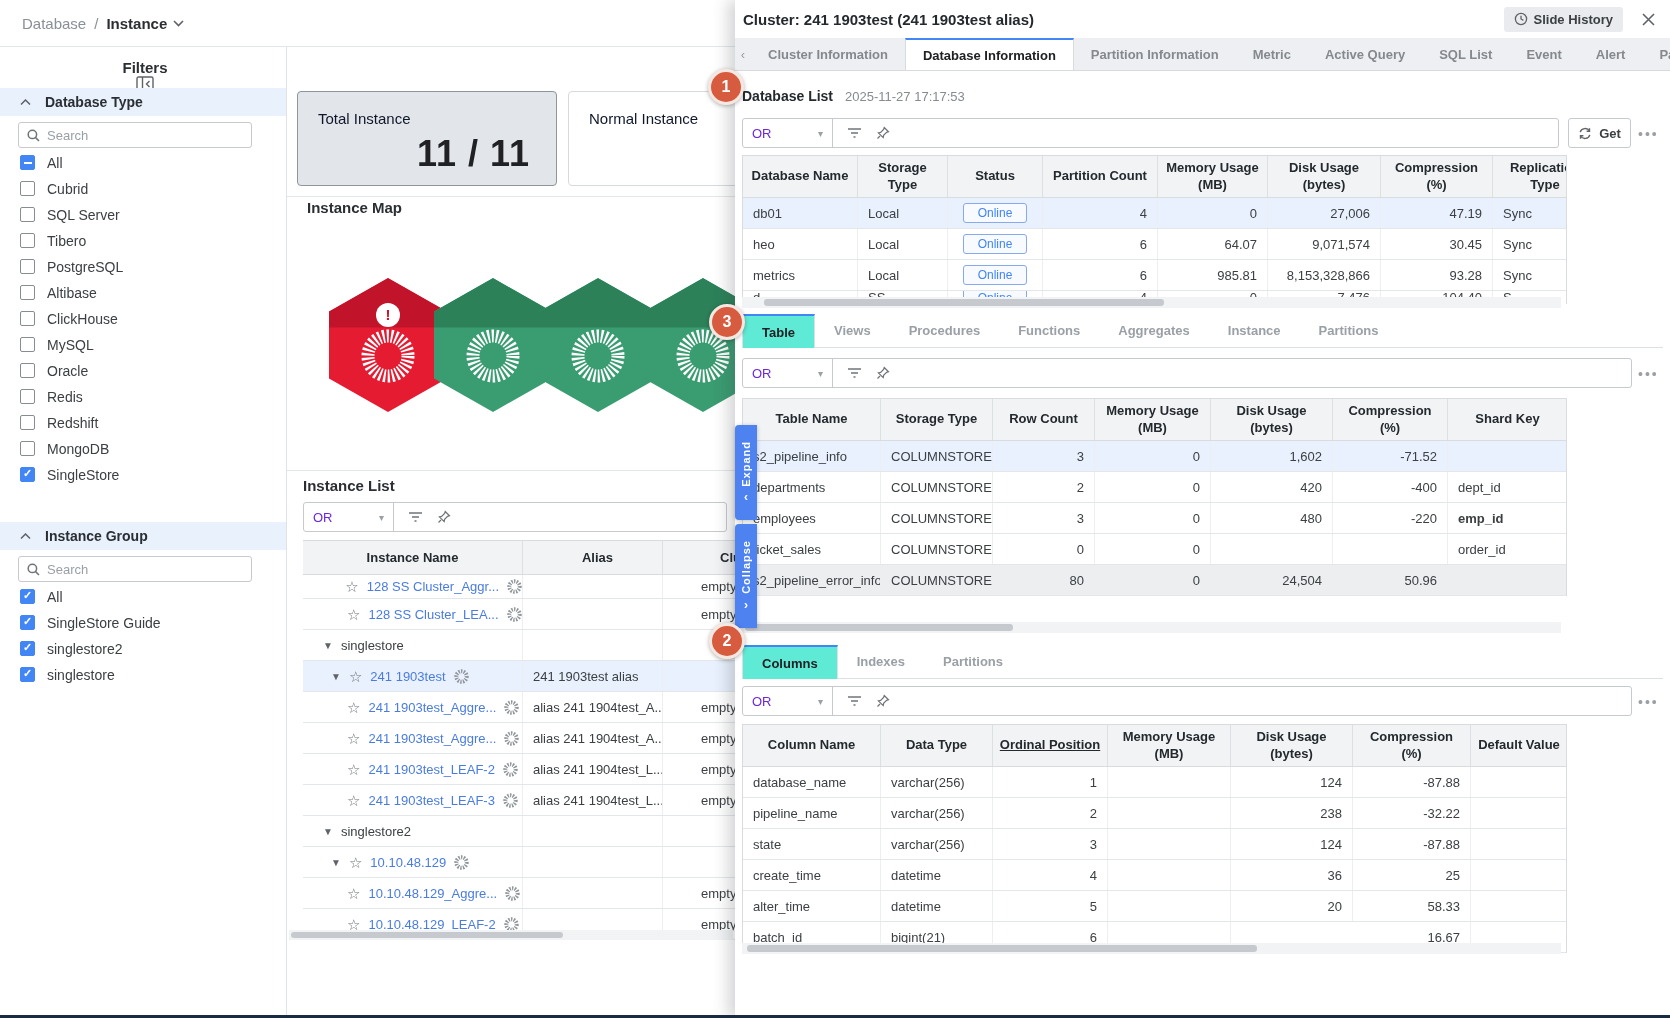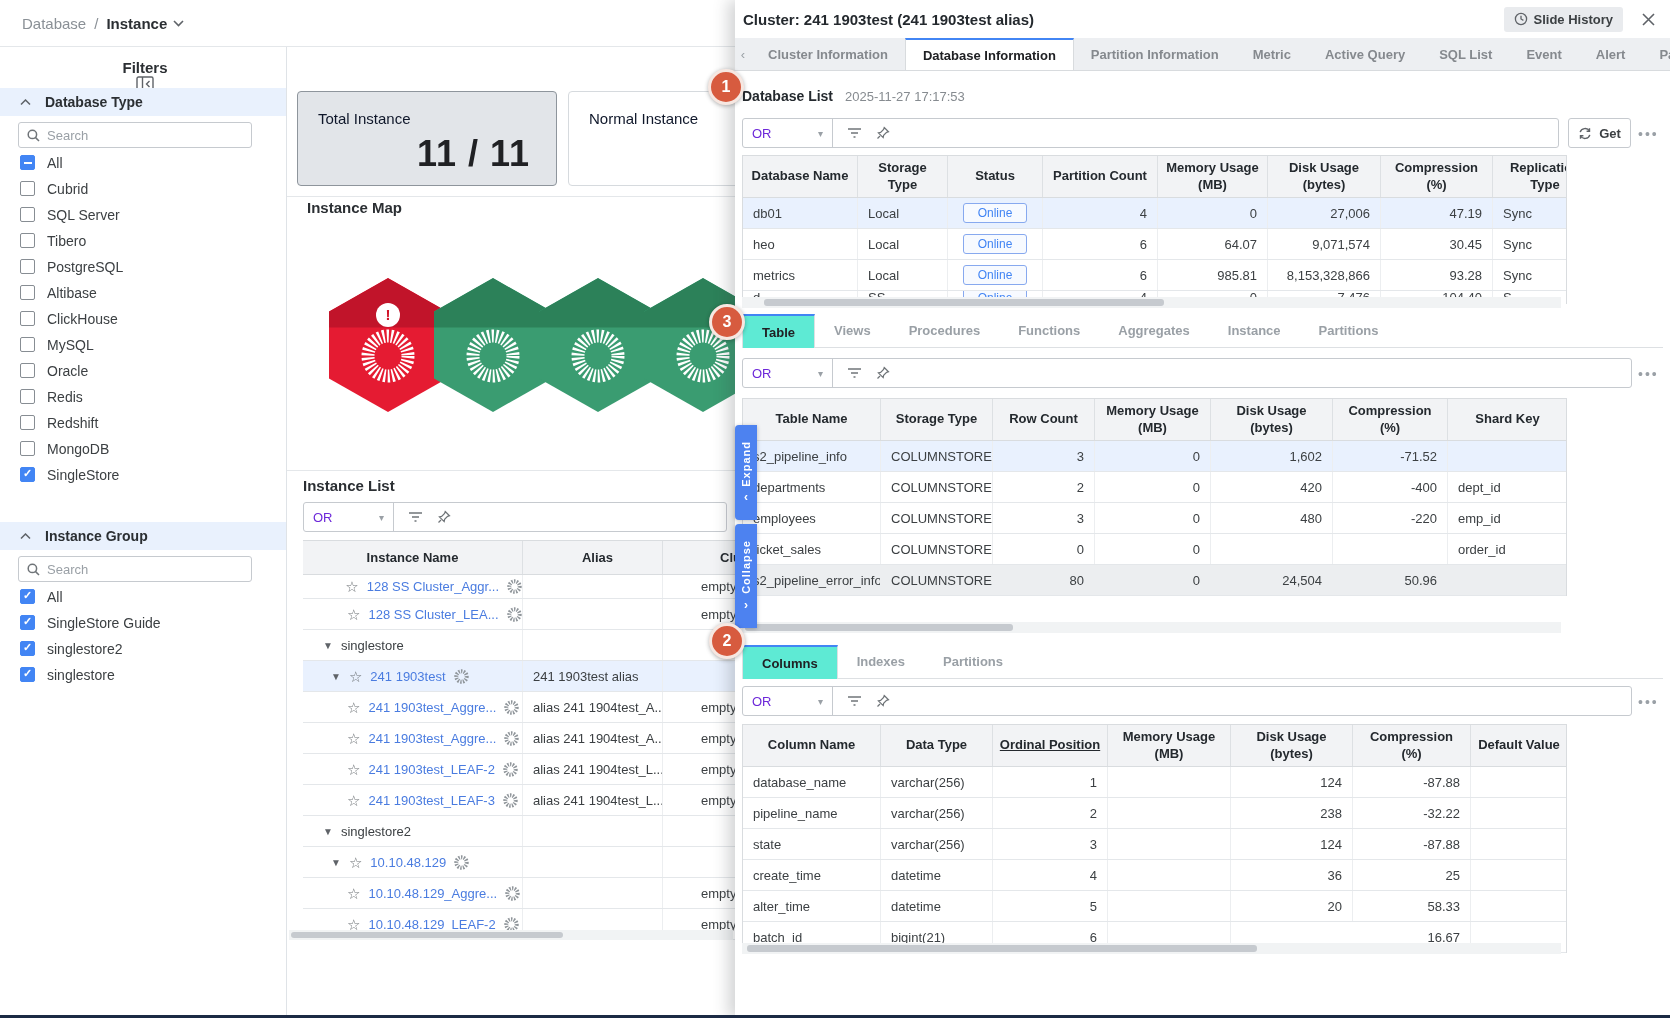--- a/index.html
+++ b/index.html
@@ -684,21 +684,21 @@
         <div class="dc r" style="width: 115px;">-400</div>
         <div class="dc" style="width: 120px;">dept_id</div>
       </div>
       <div class="dtrow">
         <div class="dc" style="width: 138px;">employees</div>
         <div class="dc" style="width: 112px;">COLUMNSTORE</div>
         <div class="dc r" style="width: 102px;">3</div>
         <div class="dc r" style="width: 116px;">0</div>
         <div class="dc r" style="width: 122px;">480</div>
         <div class="dc r" style="width: 115px;">-220</div>
-        <div class="dc" style="width: 120px;">emp_id</div>
+        <div class="dc" style="width: 120px; font-weight: bold;">emp_id</div>
       </div>
       <div class="dtrow">
         <div class="dc" style="width: 138px;">ticket_sales</div>
         <div class="dc" style="width: 112px;">COLUMNSTORE</div>
         <div class="dc r" style="width: 102px;">0</div>
         <div class="dc r" style="width: 116px;">0</div>
         <div class="dc r" style="width: 122px;"></div>
         <div class="dc r" style="width: 115px;"></div>
         <div class="dc" style="width: 120px;">order_id</div>
       </div>

